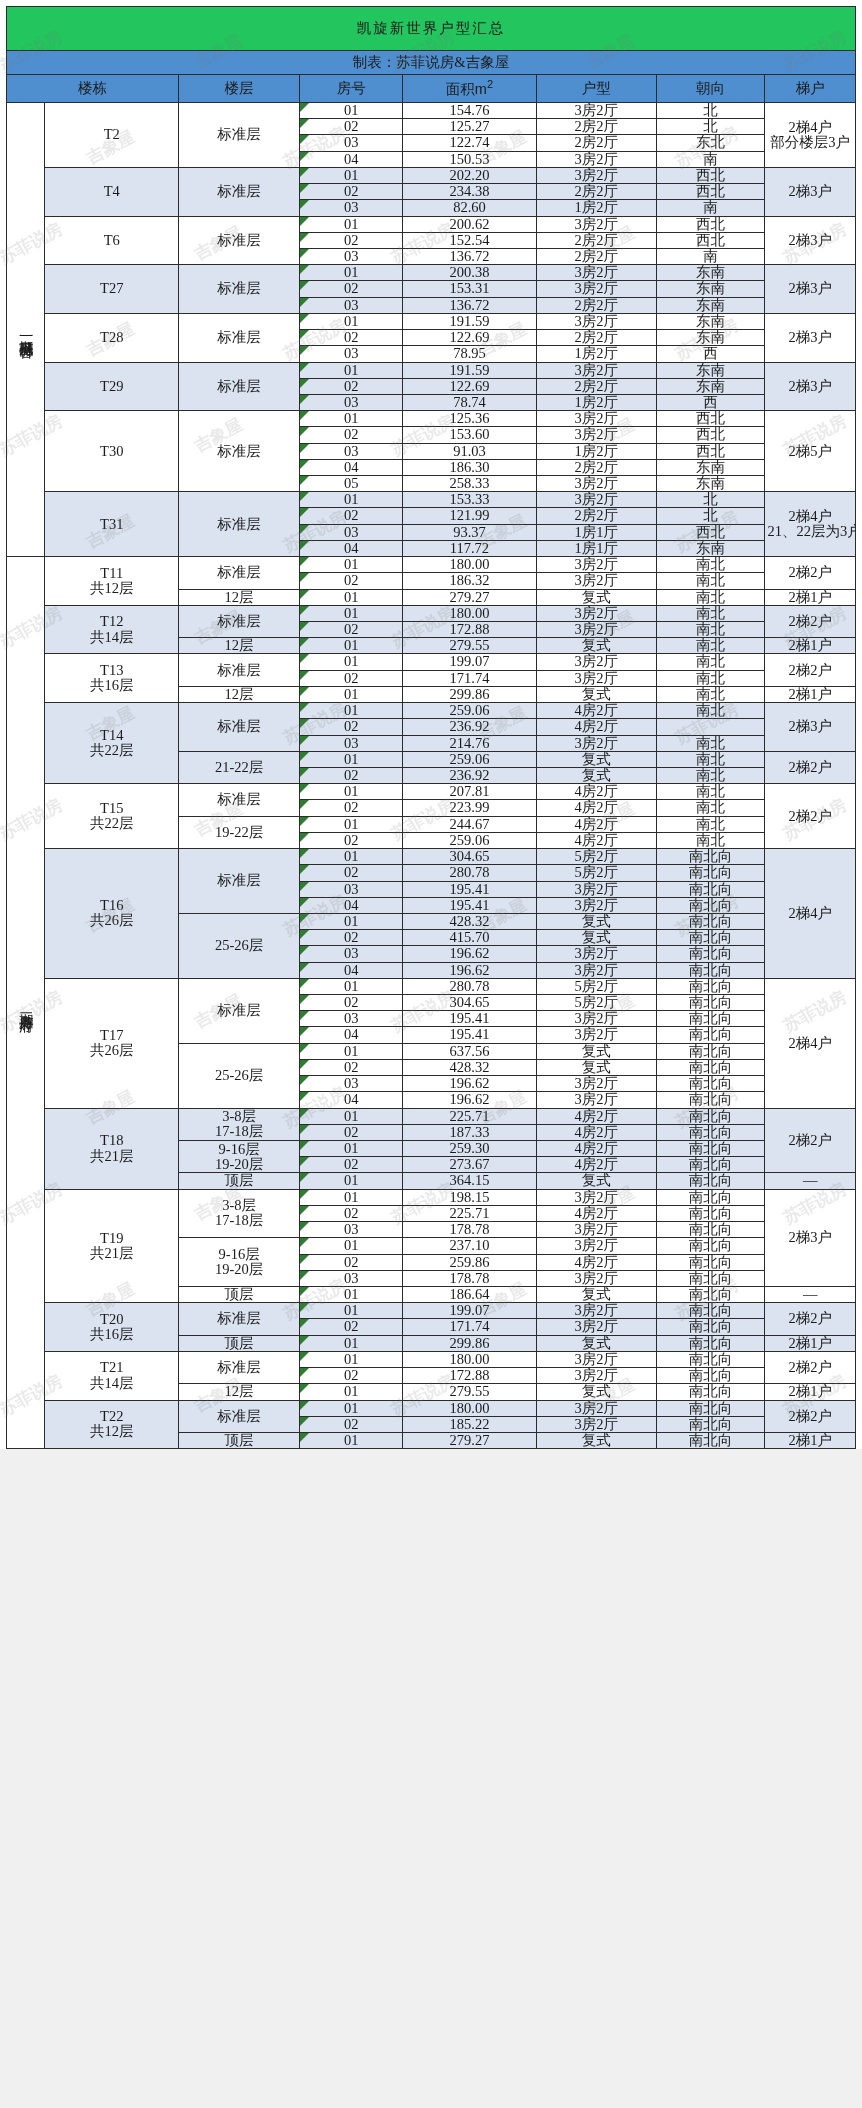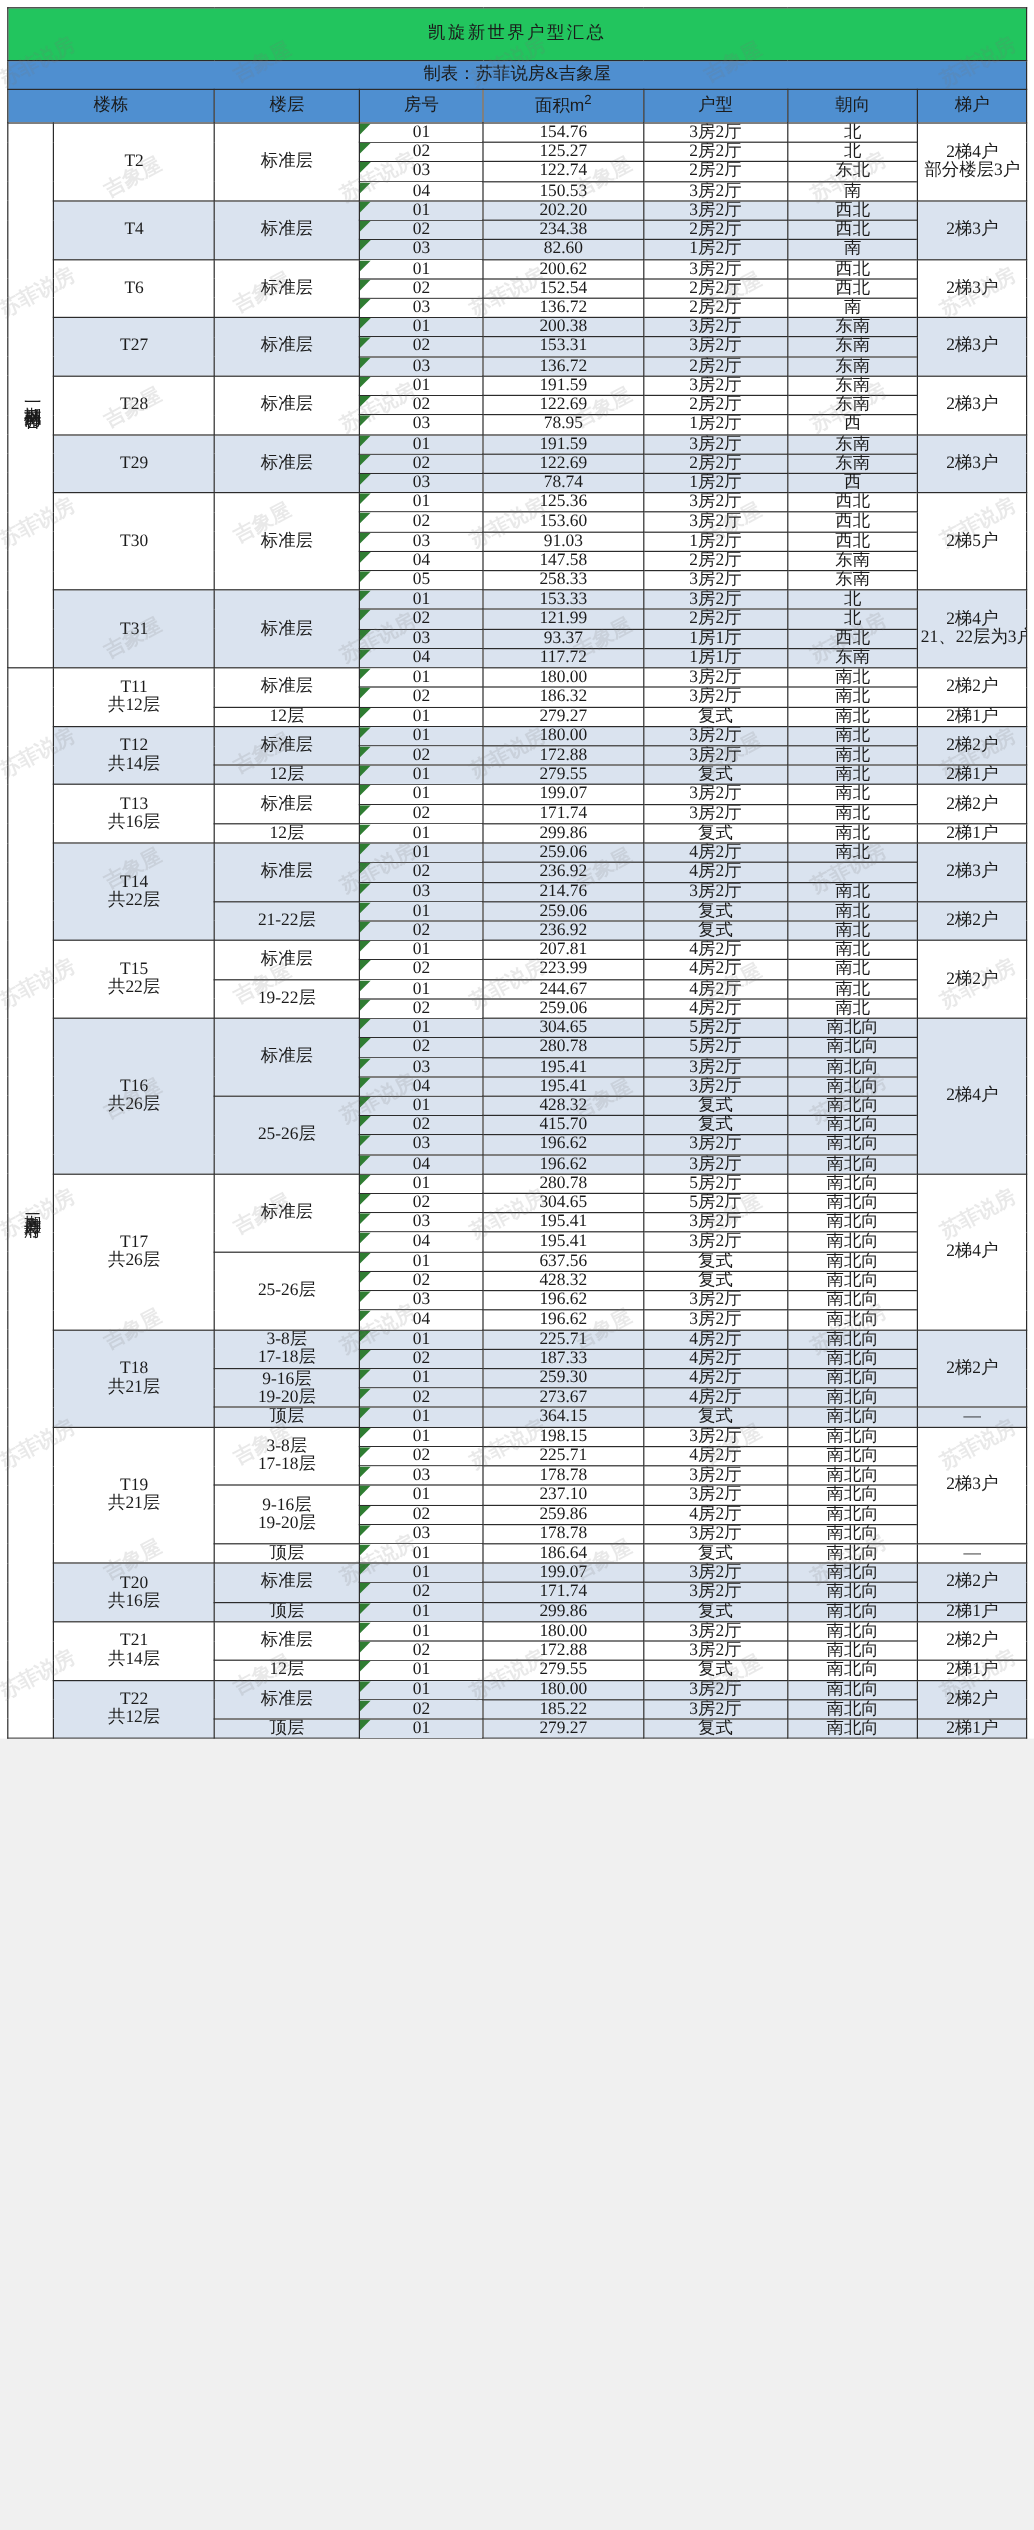--- a/index.html
+++ b/index.html
@@ -346,21 +346,21 @@
           <td class="orient">西北</td>
         </tr>
         <tr class="plain">
           <td class="room">03</td>
           <td class="area">91.03</td>
           <td class="ptype">1房2厅</td>
           <td class="orient">西北</td>
         </tr>
         <tr class="plain">
           <td class="room">04</td>
-          <td class="area">147.58</td>
+          <td class="area">186.30</td>
           <td class="ptype">2房2厅</td>
           <td class="orient">东南</td>
         </tr>
         <tr class="plain">
           <td class="room">05</td>
           <td class="area">258.33</td>
           <td class="ptype">3房2厅</td>
           <td class="orient">东南</td>
         </tr>
         <tr class="band">

